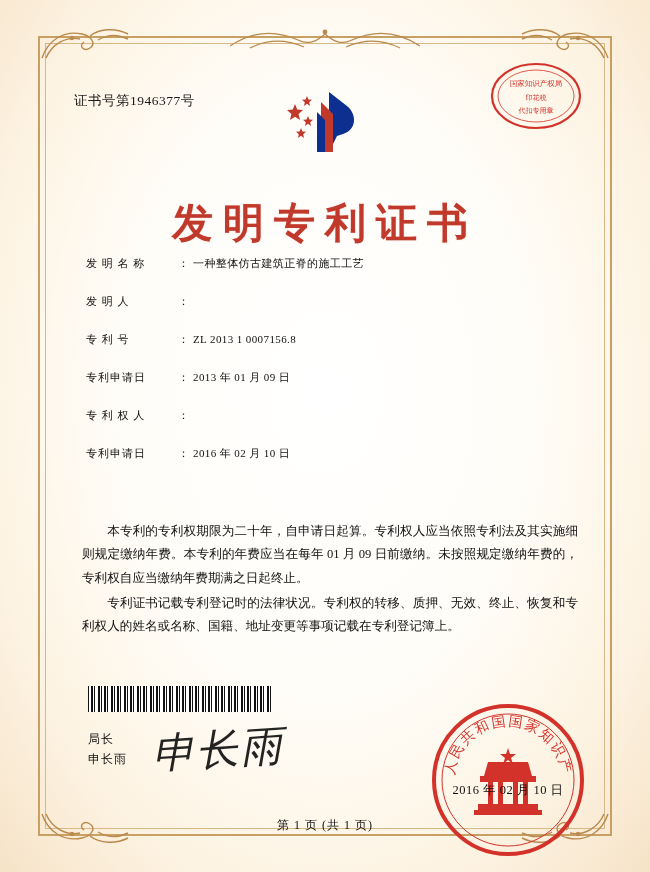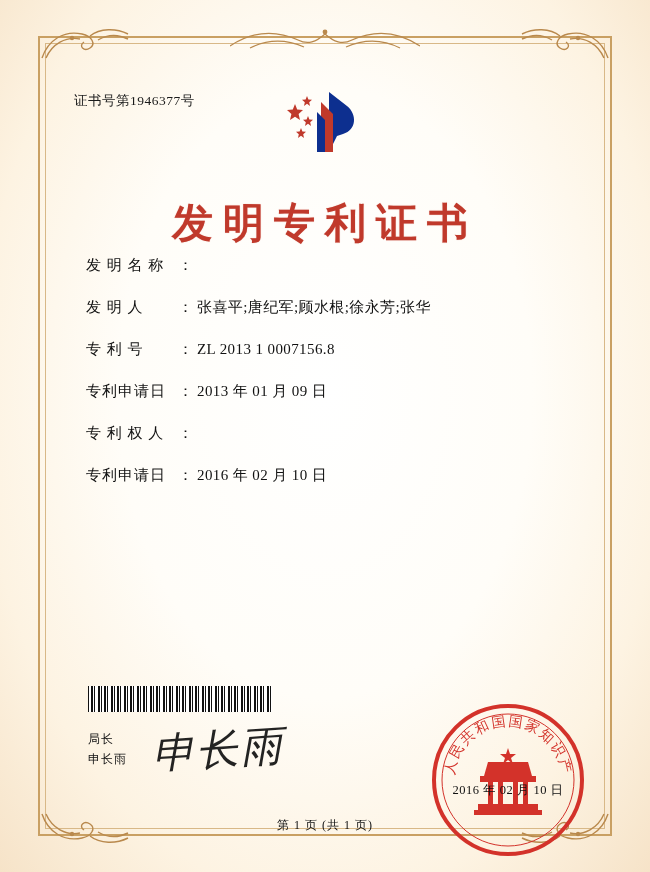--- a/index.html
+++ b/index.html
@@ -112,21 +112,21 @@
   .fields {
     position: absolute;
     left: 86px;
     right: 70px;
     top: 256px;
   }
   .field-row {
     display: flex;
     align-items: baseline;
     margin-bottom: 23px;
-    font-size: 15px;
+    font-size: 11px;
     color: #111;
   }
   .field-label {
     white-space: nowrap;
     min-width: 92px;
     letter-spacing: 1px;
   }
   .field-sep { padding: 0 4px 0 0; }
   .field-value {
     letter-spacing: 0.4px;
@@ -270,20 +270,29 @@
     <svg viewBox="0 0 190 40" fill="none" stroke="currentColor" stroke-width="1.3">
       <path d="M0 26 C24 10 46 10 68 20 C78 25 86 22 95 14 C104 22 112 25 122 20 C144 10 166 10 190 26"></path>
       <path d="M20 28 C40 18 58 20 74 27"></path>
       <path d="M170 28 C150 18 132 20 116 27"></path>
       <circle cx="95" cy="12" r="2.4" fill="currentColor" stroke="none"></circle>
     </svg>
   </div>
 
   <div class="cert-no">证书号第1946377号</div>
 
+  <div class="stamp-oval">
+    <svg viewBox="0 0 96 72">
+      <ellipse cx="48" cy="36" rx="44" ry="32" fill="none" stroke="#d3322a" stroke-width="2.2"></ellipse>
+      <ellipse cx="48" cy="36" rx="38" ry="26" fill="none" stroke="#d3322a" stroke-width="0.8"></ellipse>
+      <text x="48" y="26" font-size="7.5" fill="#d3322a" text-anchor="middle" font-family="DejaVu Serif, serif">国家知识产权局</text>
+      <text x="48" y="40" font-size="7" fill="#d3322a" text-anchor="middle" font-family="DejaVu Serif, serif">印花税</text>
+      <text x="48" y="53" font-size="7" fill="#d3322a" text-anchor="middle" font-family="DejaVu Serif, serif">代扣专用章</text>
+    </svg>
+  </div>
 
   <div class="logo">
     <svg viewBox="0 0 96 72">
       <path d="M52 68 L52 8 L70 22 C80 30 80 46 66 50 L60 52" fill="#0d2f8f"></path>
       <path d="M44 68 L44 18 L56 30 L56 68 Z" fill="#c0392b"></path>
       <path d="M40 68 L40 28 L48 36 L48 68 Z" fill="#0d2f8f"></path>
       <g fill="#c0392b">
         <polygon points="18,20 20.2,25.6 26,26 21.6,30 23,36 18,32.8 13,36 14.4,30 10,26 15.8,25.6"></polygon>
         <polygon points="30,12 31.4,15.6 35,15.8 32.2,18.2 33,22 30,19.8 27,22 27.8,18.2 25,15.8 28.6,15.6"></polygon>
         <polygon points="31,32 32.4,35.6 36,35.8 33.2,38.2 34,42 31,39.8 28,42 28.8,38.2 26,35.8 29.6,35.6"></polygon>
@@ -291,25 +300,25 @@
       </g>
     </svg>
   </div>
 
   <div class="main-title">发明专利证书</div>
 
   <div class="fields">
     <div class="field-row">
       <span class="field-label">发 明 名 称</span>
       <span class="field-sep">：</span>
+      <span class="field-value">一种整体仿古建筑正脊的施工工艺</span>
     </div>
     <div class="field-row">
       <span class="field-label">发 明 人</span>
       <span class="field-sep">：</span>
-      <span class="field-value">张喜平;唐纪军;顾水根;徐永芳;张华</span>
     </div>
     <div class="field-row">
       <span class="field-label">专 利 号</span>
       <span class="field-sep">：</span>
       <span class="field-value">ZL 2013 1 0007156.8</span>
     </div>
     <div class="field-row">
       <span class="field-label">专利申请日</span>
       <span class="field-sep">：</span>
       <span class="field-value">2013 年 01 月 09 日</span>
@@ -319,20 +328,22 @@
       <span class="field-sep">：</span>
     </div>
     <div class="field-row">
       <span class="field-label">专利申请日</span>
       <span class="field-sep">：</span>
       <span class="field-value">2016 年 02 月 10 日</span>
     </div>
   </div>
 
   <div class="body-text">
+    <p>本专利的专利权期限为二十年，自申请日起算。专利权人应当依照专利法及其实施细则规定缴纳年费。本专利的年费应当在每年 01 月 09 日前缴纳。未按照规定缴纳年费的，专利权自应当缴纳年费期满之日起终止。</p>
+    <p>专利证书记载专利登记时的法律状况。专利权的转移、质押、无效、终止、恢复和专利权人的姓名或名称、国籍、地址变更等事项记载在专利登记簿上。</p>
   </div>
 
   <div class="barcode"></div>
 
   <div class="sig-block">
     <div>局长</div>
     <div>申长雨</div>
   </div>
   <div class="signature-script">申长雨</div>
 

